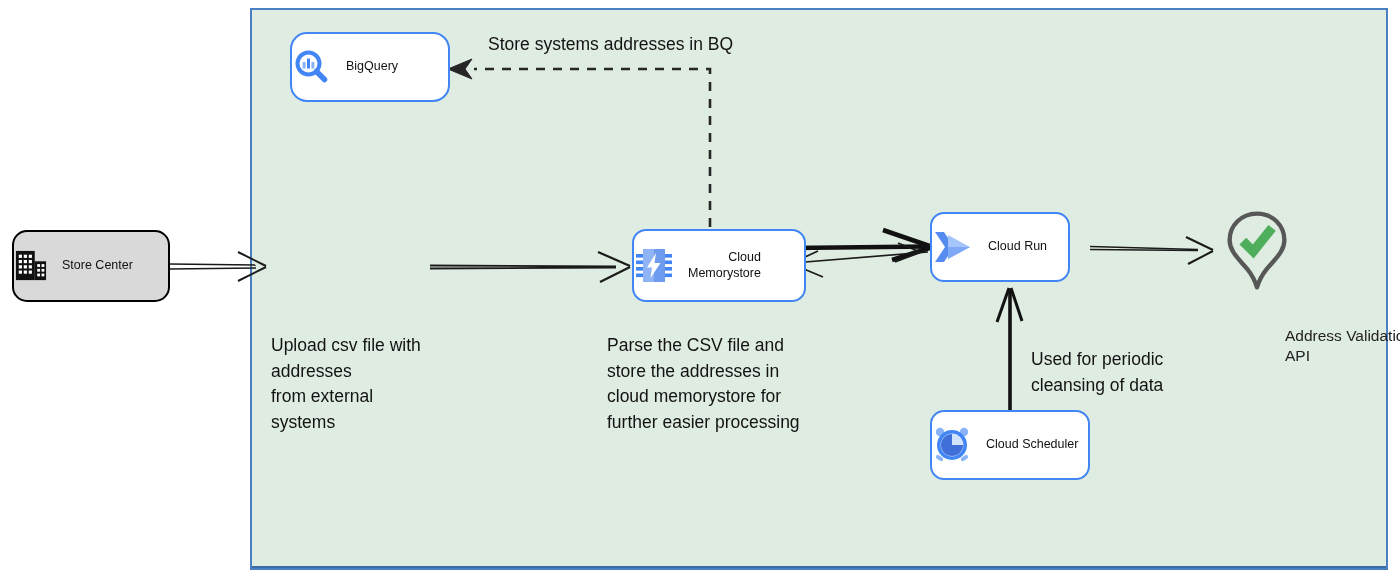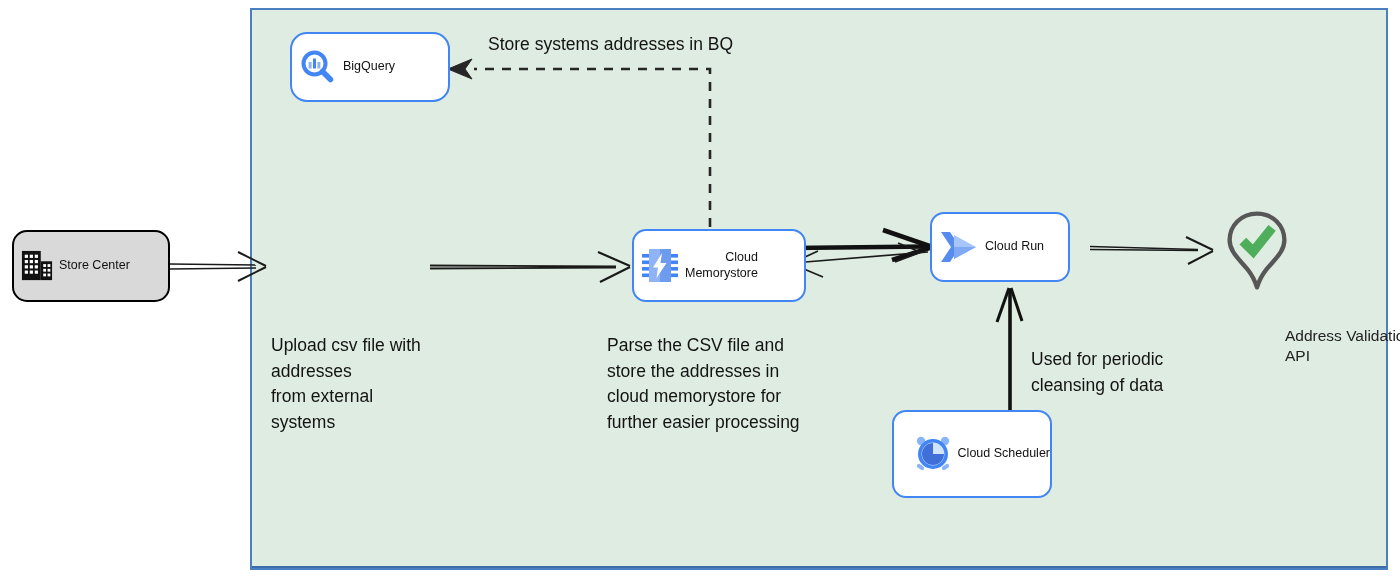--- a/index.html
+++ b/index.html
@@ -6,33 +6,33 @@
   html,body { width:1400px; height:580px; background:#ffffff; overflow:hidden;
               font-family:"Liberation Sans", sans-serif; }
   .canvas { position:relative; width:1400px; height:580px; }
 
   .boundary { position:absolute; left:250px; top:8px; width:1138px; height:562px;
               background:#dfece1; border:2px solid #4a7fc1;
               box-shadow: inset 0 -2px 0 #3c6da8; }
 
   .arrows { position:absolute; left:0; top:0; width:1400px; height:580px; pointer-events:none; }
 
-  .node { position:absolute; display:flex; align-items:center; gap:5px;
+  .node { position:absolute; display:flex; align-items:center; gap:14px;
           background:#ffffff; border:2px solid #4285f4; border-radius:14px;
-          padding-left:6px; }
+          padding-left:0; }
   .node .icon { flex:0 0 auto; display:flex; }
   .node-label { font-size:12.5px; color:#111; white-space:pre-line; line-height:1.25; }
 
   .node-datacenter { left:12px; top:230px; width:158px; height:72px;
                      background:#d9d9d9; border:2.5px solid #000; border-radius:15px; }
   .node-bigquery    { left:290px; top:32px;  width:160px; height:70px; border-radius:17px; }
   .node-storage     { left:270px; top:230px; width:160px; height:72px; }
   .node-memorystore { left:632px; top:229px; width:174px; height:73px;text-align:right; }
   .node-run         { left:930px; top:212px; width:140px; height:70px; }
-  .node-scheduler   { left:892px; top:410px; width:160px; height:88px;justify-content:flex-end; }
+  .node-scheduler   { left:930px; top:410px; width:160px; height:70px; }
 
   .note { position:absolute; color:#131313; font-size:17.5px; line-height:25.5px;
           white-space:pre-line; }
   .note-store-bq   { left:488px; top:32px; }
   .note-export-csv { left:454px; top:221px; }
   .note-upload     { left:271px; top:333px; }
   .note-parse      { left:607px; top:333px; }
   .note-scheduler  { left:1031px; top:347px; }
 
   .pin-wrap { position:absolute; left:1220px; top:208px; width:74px; height:102px; }

